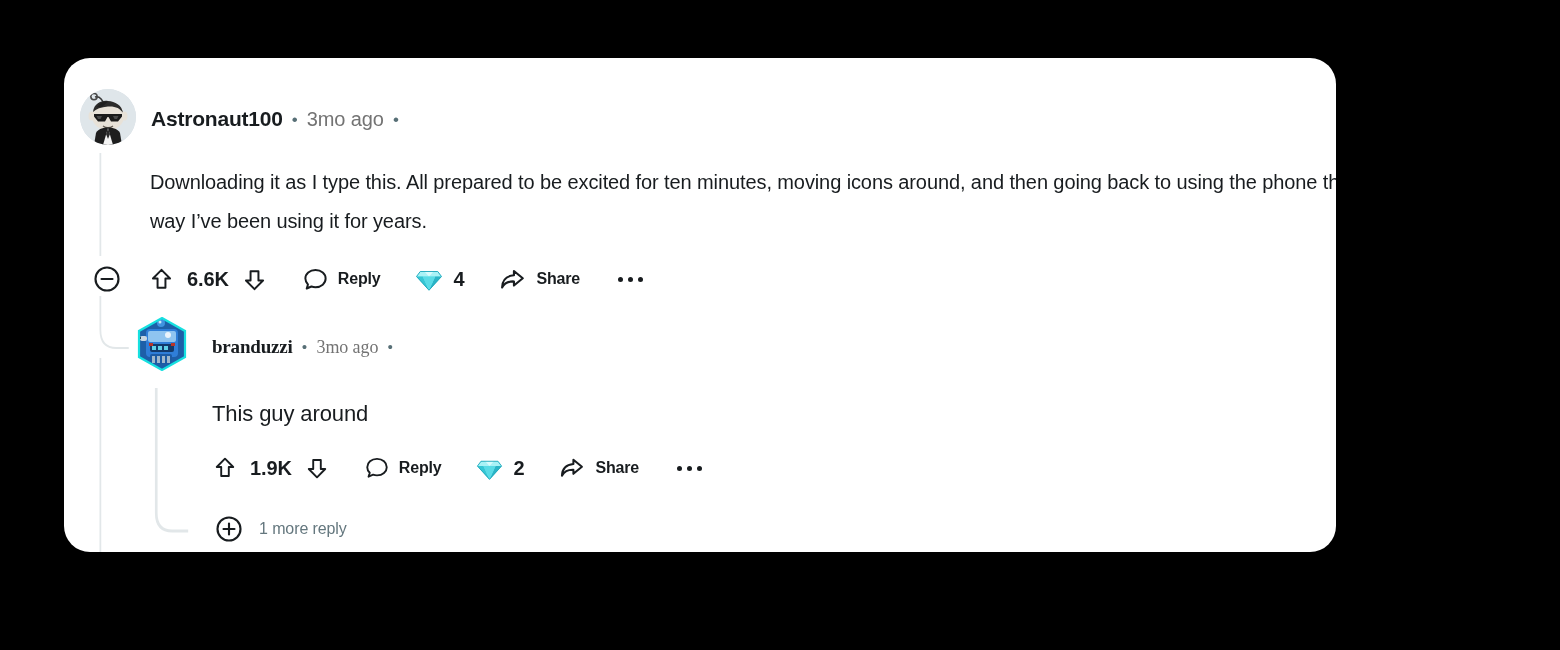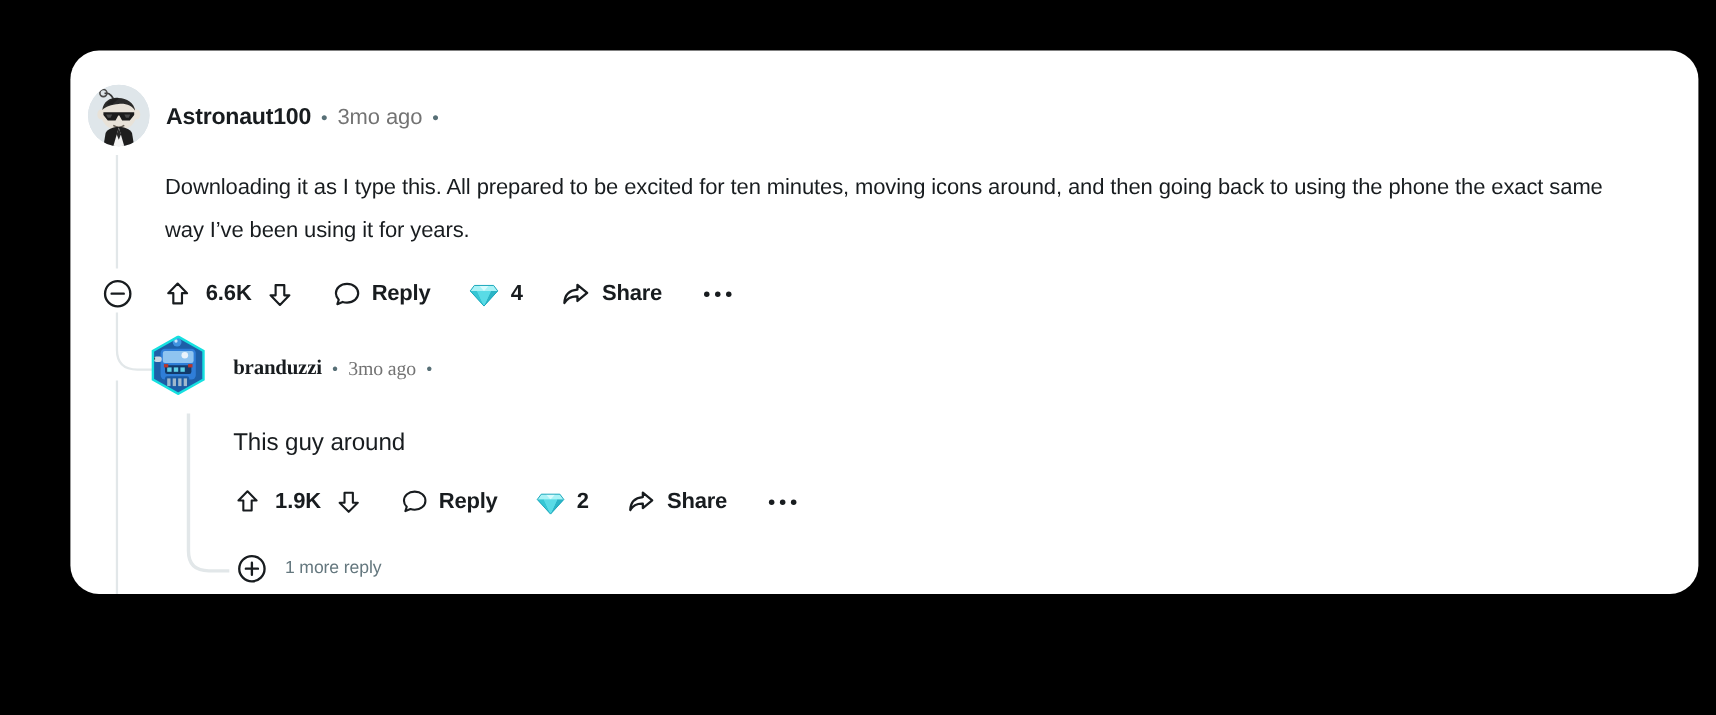--- a/index.html
+++ b/index.html
@@ -12,22 +12,22 @@
     height: 650px;
     overflow: hidden;
     font-family: "Liberation Sans", sans-serif;
     position: relative;
   }
 
   
   #card {
     position: absolute;
     left: 64px;
-    top: 46px;
-    width: 1480px;
+    top: 58px;
+    width: 1272px;
     height: 494px;
     background: #ffffff;
     border-radius: 26px;
     box-shadow: 0 22px 48px rgba(0,0,0,0.85),
                 0 10px 26px rgba(0,0,0,0.7);
     overflow: hidden;
   }
 
   
   .thread-svg {
@@ -124,21 +124,21 @@
   #actions-op { left: 28px; top: 203px; }
   #actions-reply { left: 148px; top: 392px; }
   .action-btn {
     display: flex;
     align-items: center;
     gap: 9px;
     cursor: pointer;
     color: #181c1f;
   }
   .action-label {
-    font-size: 20px;
+    font-size: 16px;
     font-weight: bold;
     color: #181c1f;
     letter-spacing: -0.2px;
   }
   .count {
     font-size: 20px;
     font-weight: bold;
     color: #181c1f;
     letter-spacing: -0.1px;
   }

